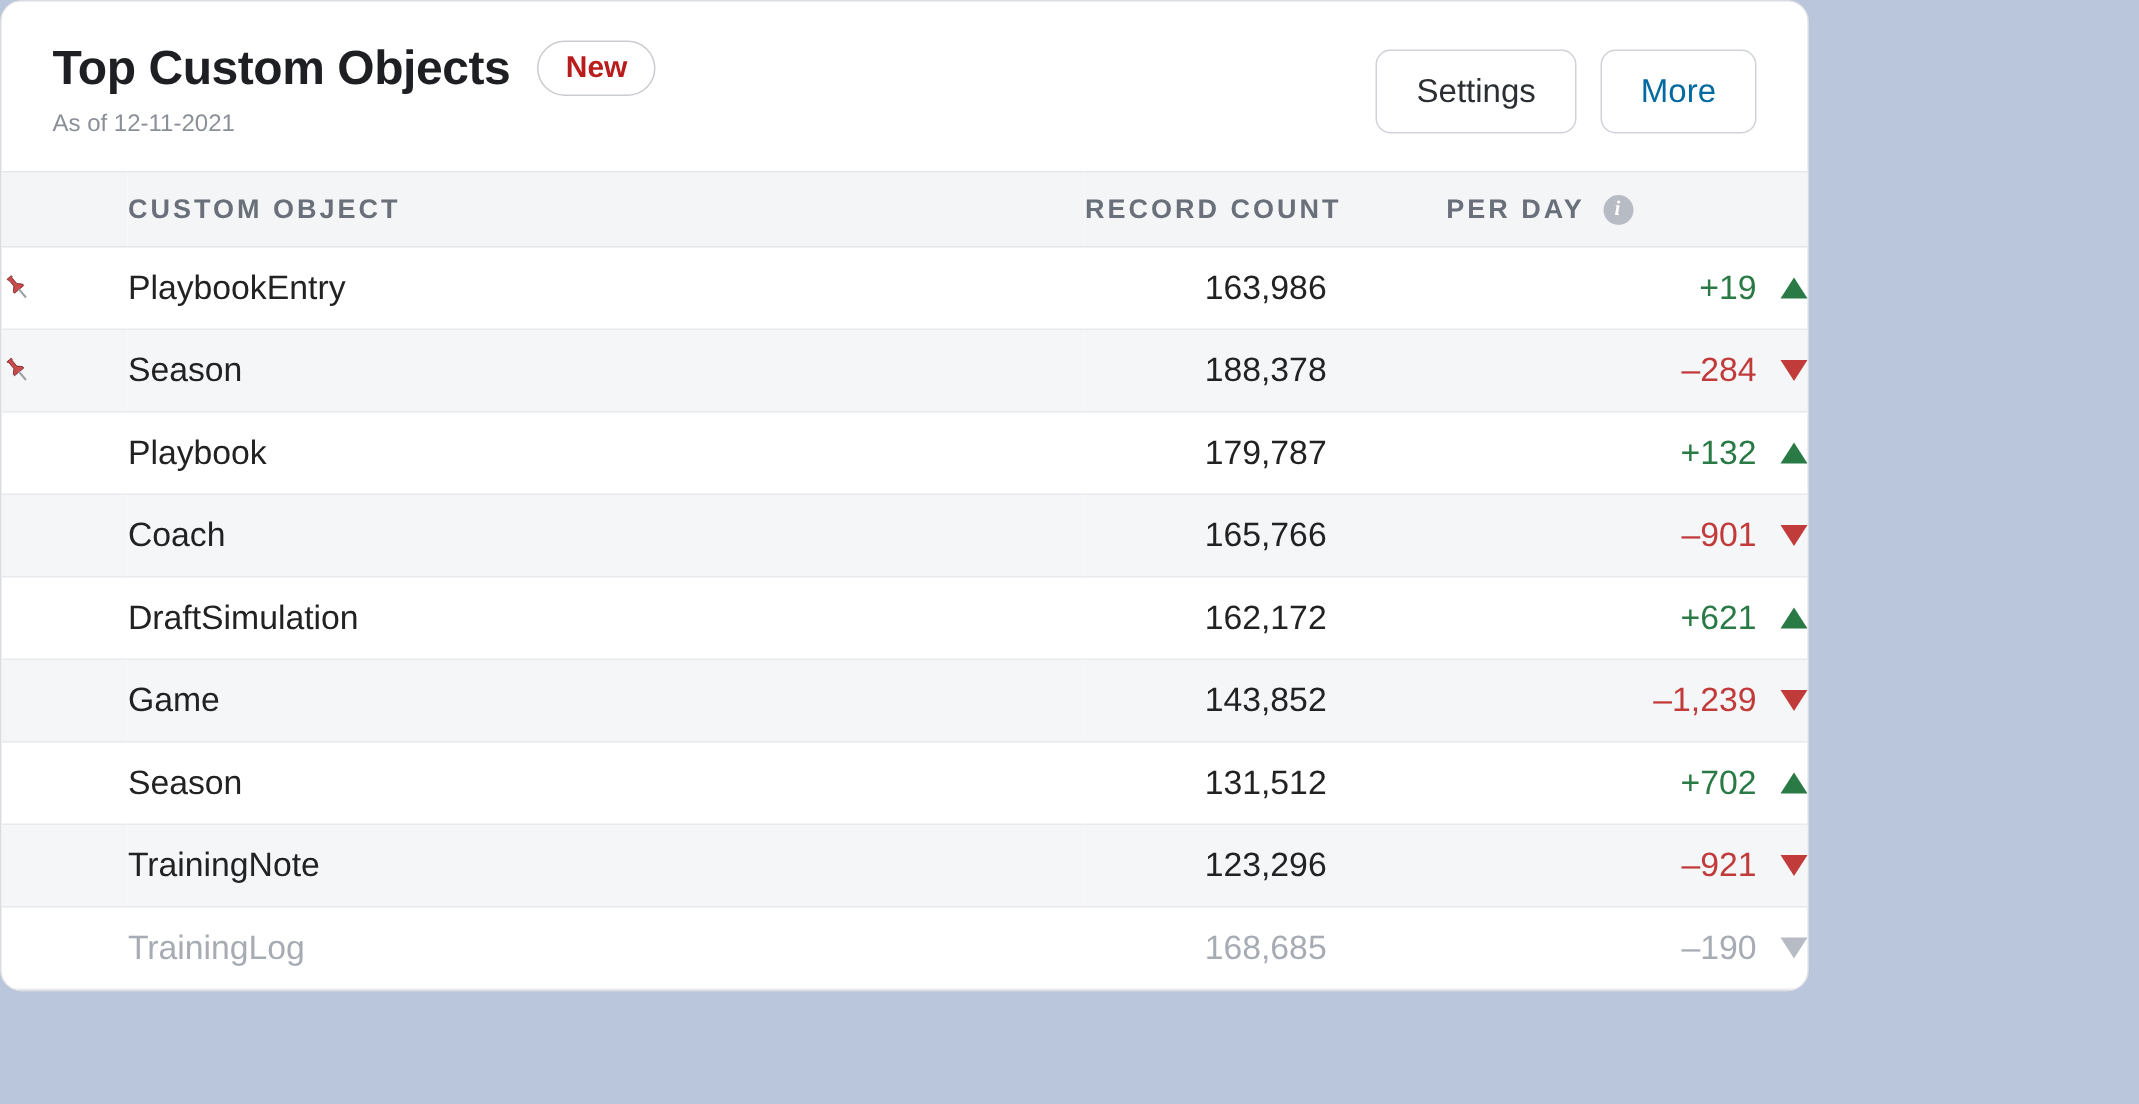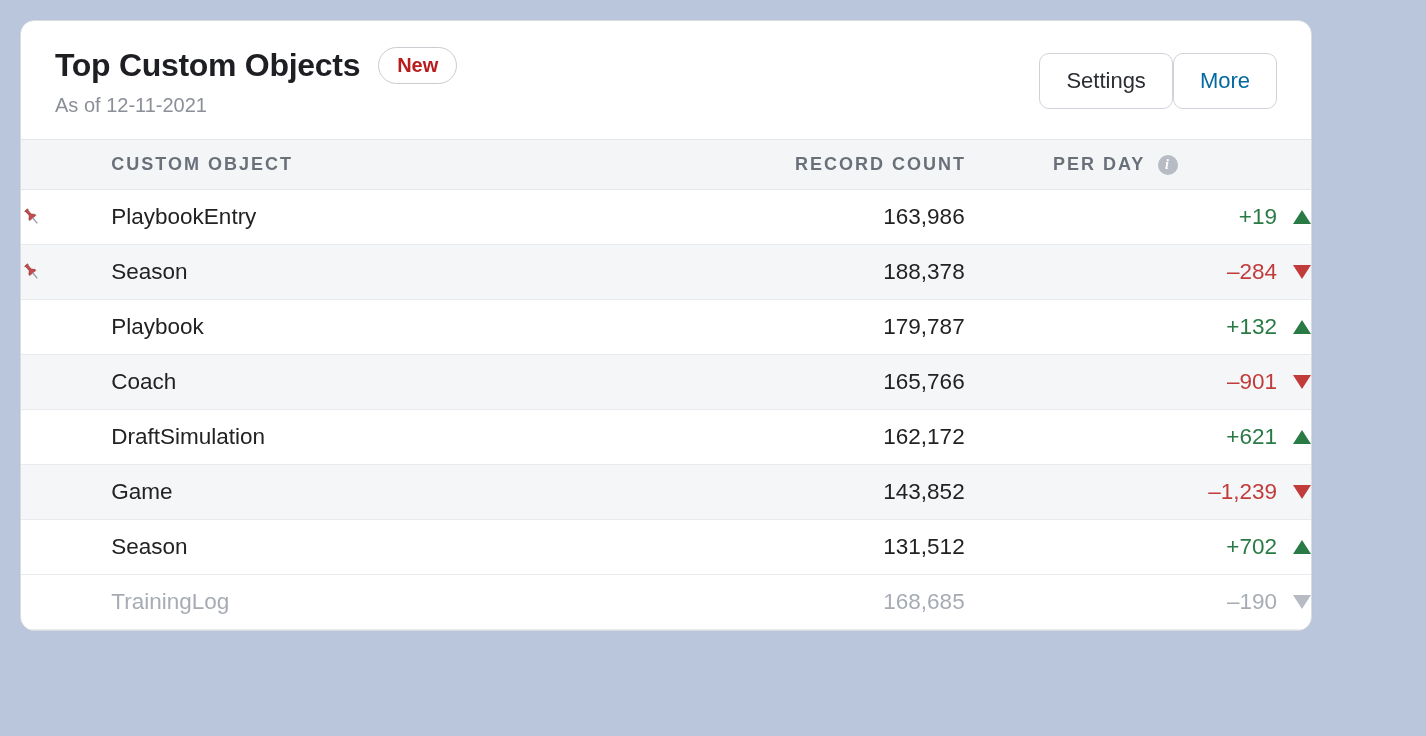--- a/index.html
+++ b/index.html
@@ -3,22 +3,22 @@
 <meta charset="utf-8">
 <style>
   * { box-sizing: border-box; }
   html, body {
     margin: 0;
     padding: 0;
     font-family: -apple-system, BlinkMacSystemFont, "Segoe UI", "Helvetica Neue", Arial, sans-serif;
     background: #b9c6dc;
   }
   .page {
-    padding: 20px;
-    width: 1332px;
+    padding: 0;
+    width: 1206px;
     height: 736px;
   }
   .card {
     background: #fff;
     border: 1px solid #d9dde2;
     border-radius: 14px;
     overflow: hidden;
     box-shadow: 0 0 0 0.5px rgba(0,0,0,0.02);
   }
   .card-header {
@@ -46,25 +46,26 @@
     padding: 6px 18px;
     font-size: 20px;
     font-weight: 600;
     color: #b91c1c;
     background: #fff;
     border: 1.5px solid #c9ccd1;
     border-radius: 999px;
   }
   .subtitle {
     margin: 10px 0 0 0;
-    font-size: 20px;
+    font-size: 16px;
     color: #8a8f98;
   }
   .header-actions {
     display: flex;
+    gap: 16px;
     margin-top: 6px;
   }
   .btn {
     padding: 14px 26px;
     font-size: 22px;
     background: #fff;
     border: 1.5px solid #cfd3d9;
     border-radius: 10px;
     cursor: pointer;
     font-family: inherit;
@@ -271,20 +272,29 @@
           </tr>
           <tr>
             <td class="pin-cell"></td>
             <td class="name-cell">Season</td>
             <td class="count-cell">131,512</td>
             <td class="delta-cell"><span class="delta-wrap">
                 <span class="delta up">+702</span>
                 <span class="tri up"></span>
               </span></td>
           </tr>
+          <tr class="alt">
+            <td class="pin-cell"></td>
+            <td class="name-cell">TrainingNote</td>
+            <td class="count-cell">123,296</td>
+            <td class="delta-cell"><span class="delta-wrap">
+                <span class="delta down">–921</span>
+                <span class="tri down"></span>
+              </span></td>
+          </tr>
           <tr class="faded">
             <td class="pin-cell"></td>
             <td class="name-cell">TrainingLog</td>
             <td class="count-cell">168,685</td>
             <td class="delta-cell"><span class="delta-wrap">
                 <span class="delta neutral">–190</span>
                 <span class="tri neutral"></span>
               </span></td>
           </tr>
         </tbody>

